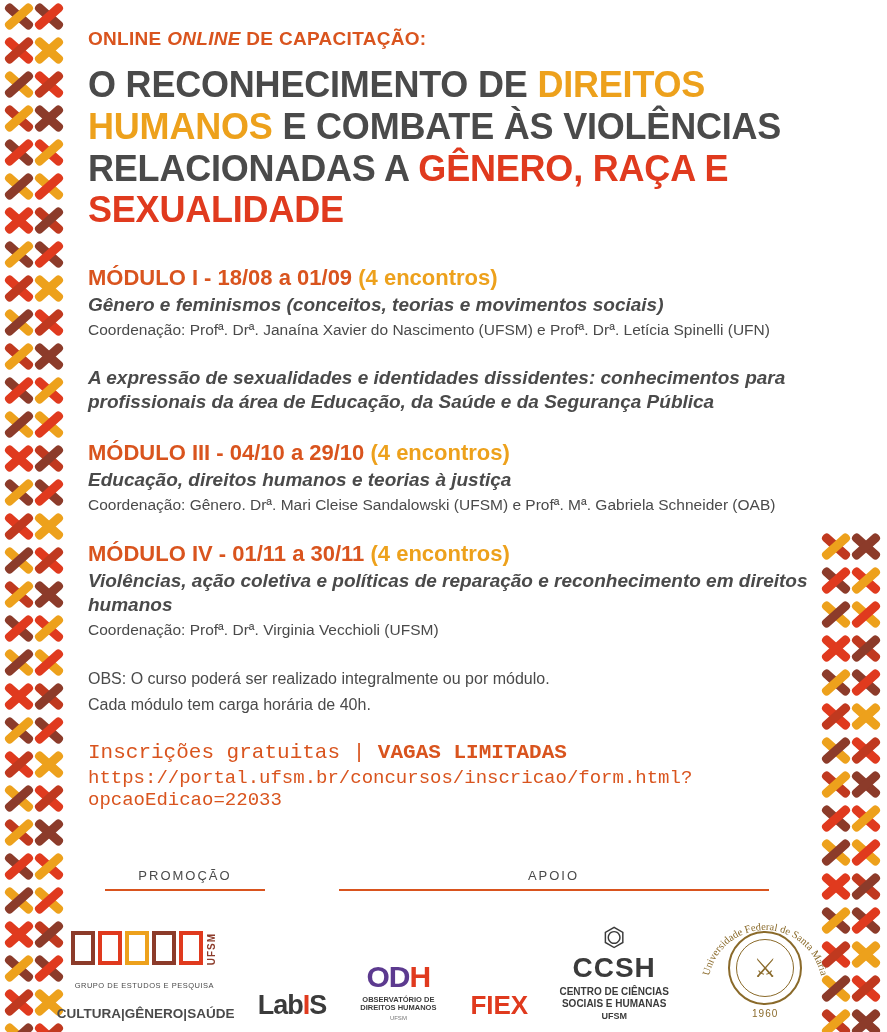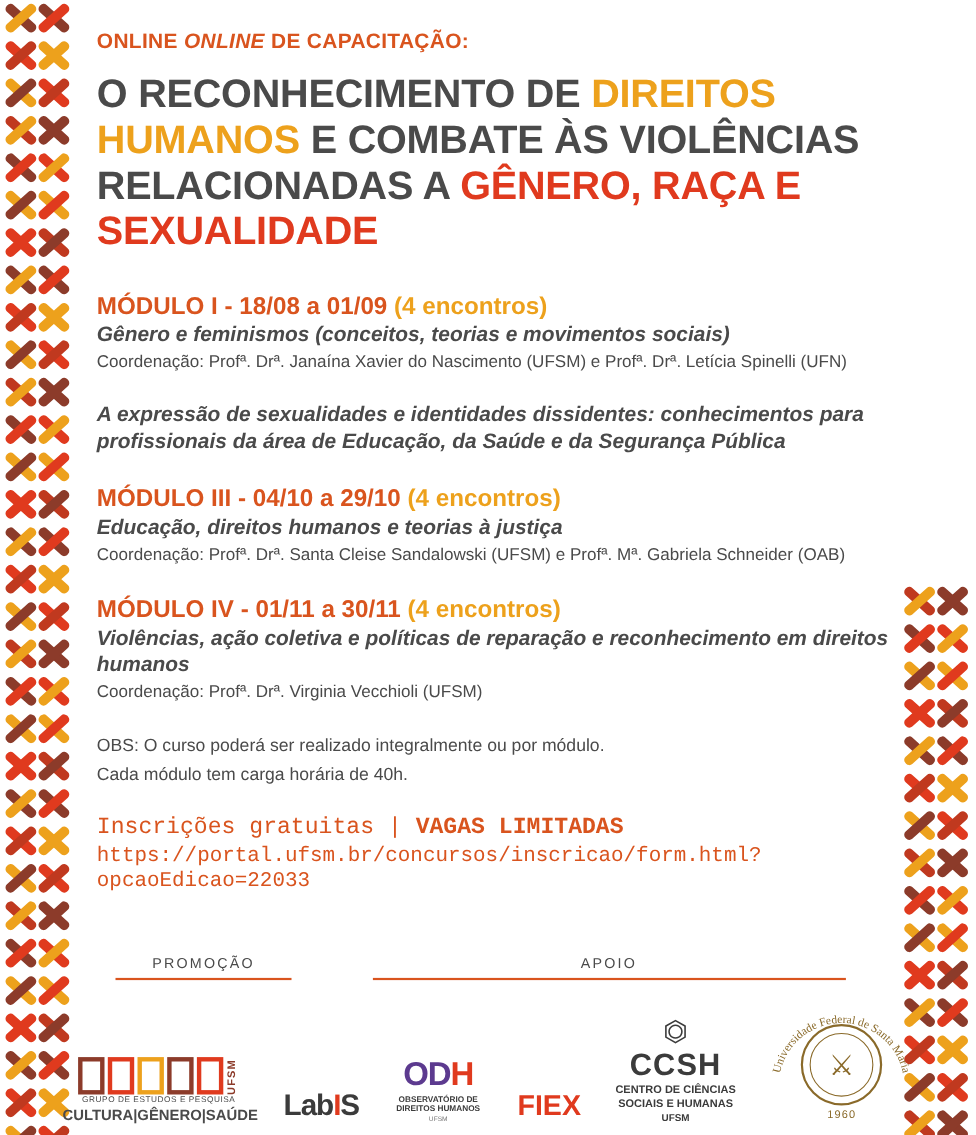--- a/index.html
+++ b/index.html
@@ -79,22 +79,22 @@
   
   .gepacs{width:175px;text-align:center;}
   .gepacs .blocks{display:flex;gap:3px;justify-content:center;align-items:flex-end;}
   .gepacs .bk{width:24px;height:34px;border:4px solid;box-sizing:border-box;}
   .gepacs .b1{border-color:#8c3b2a;}
   .gepacs .b2{border-color:#e03a1e;}
   .gepacs .b3{border-color:#eda11c;}
   .gepacs .b4{border-color:#8c3b2a;}
   .gepacs .b5{border-color:#e03a1e;}
   .gepacs .side{font-size:10px;font-weight:bold;color:#8c3b2a;writing-mode:vertical-rl;transform:rotate(180deg);letter-spacing:1px;}
-  .gepacs .sub1{font-size:7.5px;color:#4a4a4a;letter-spacing:.5px;margin-top:0;}
-  .gepacs .sub2{font-size:13.5px;font-weight:bold;color:#4a4a4a;margin-top:2px;}
+  .gepacs .sub1{font-size:7.5px;color:#4a4a4a;letter-spacing:.5px;margin-top:16px;}
+  .gepacs .sub2{font-size:13.5px;font-weight:bold;color:#4a4a4a;margin-top:16px;}
 
   
   .labis{font-size:27px;font-weight:bold;color:#3b3b3b;letter-spacing:-1px;}
   .labis .dot{color:#e03a1e;}
 
   
   .odh{text-align:center;width:92px;}
   .odh .big{font-size:30px;font-weight:bold;color:#5c3a8f;letter-spacing:-1px;}
   .odh .big .h{color:#e03a1e;}
   .odh .t1{font-size:7.5px;font-weight:bold;color:#3b3b3b;line-height:1.15;margin-top:2px;}
@@ -435,21 +435,21 @@
       <div class="mod-coord">Coordenação: Profª. Drª. Janaína Xavier do Nascimento (UFSM) e Profª. Drª. Letícia Spinelli (UFN)</div>
     </div>
 
     <div class="module">
       <div class="mod-title">A expressão de sexualidades e identidades dissidentes: conhecimentos para profissionais da área de Educação, da Saúde e da Segurança Pública</div>
     </div>
 
     <div class="module">
       <div class="mod-head"><span>MÓDULO III - 04/10 a 29/10 </span><span class="count">(4 encontros)</span></div>
       <div class="mod-title">Educação, direitos humanos e teorias à justiça</div>
-      <div class="mod-coord">Coordenação: Profª. Drª. Santa Cleise Sandalowski (UFSM) e Profª. Mª. Gabriela Schneider (OAB)</div>
+      <div class="mod-coord">Coordenação: Gênero. Drª. Mari Cleise Sandalowski (UFSM) e Profª. Mª. Gabriela Schneider (OAB)</div>
     </div>
 
     <div class="module">
       <div class="mod-head"><span>MÓDULO IV - 01/11 a 30/11 </span><span class="count">(4 encontros)</span></div>
       <div class="mod-title">Violências, ação coletiva e políticas de reparação e reconhecimento em direitos humanos</div>
       <div class="mod-coord">Coordenação: Profª. Drª.  Virginia Vecchioli (UFSM)</div>
     </div>
 
   </div>
 

